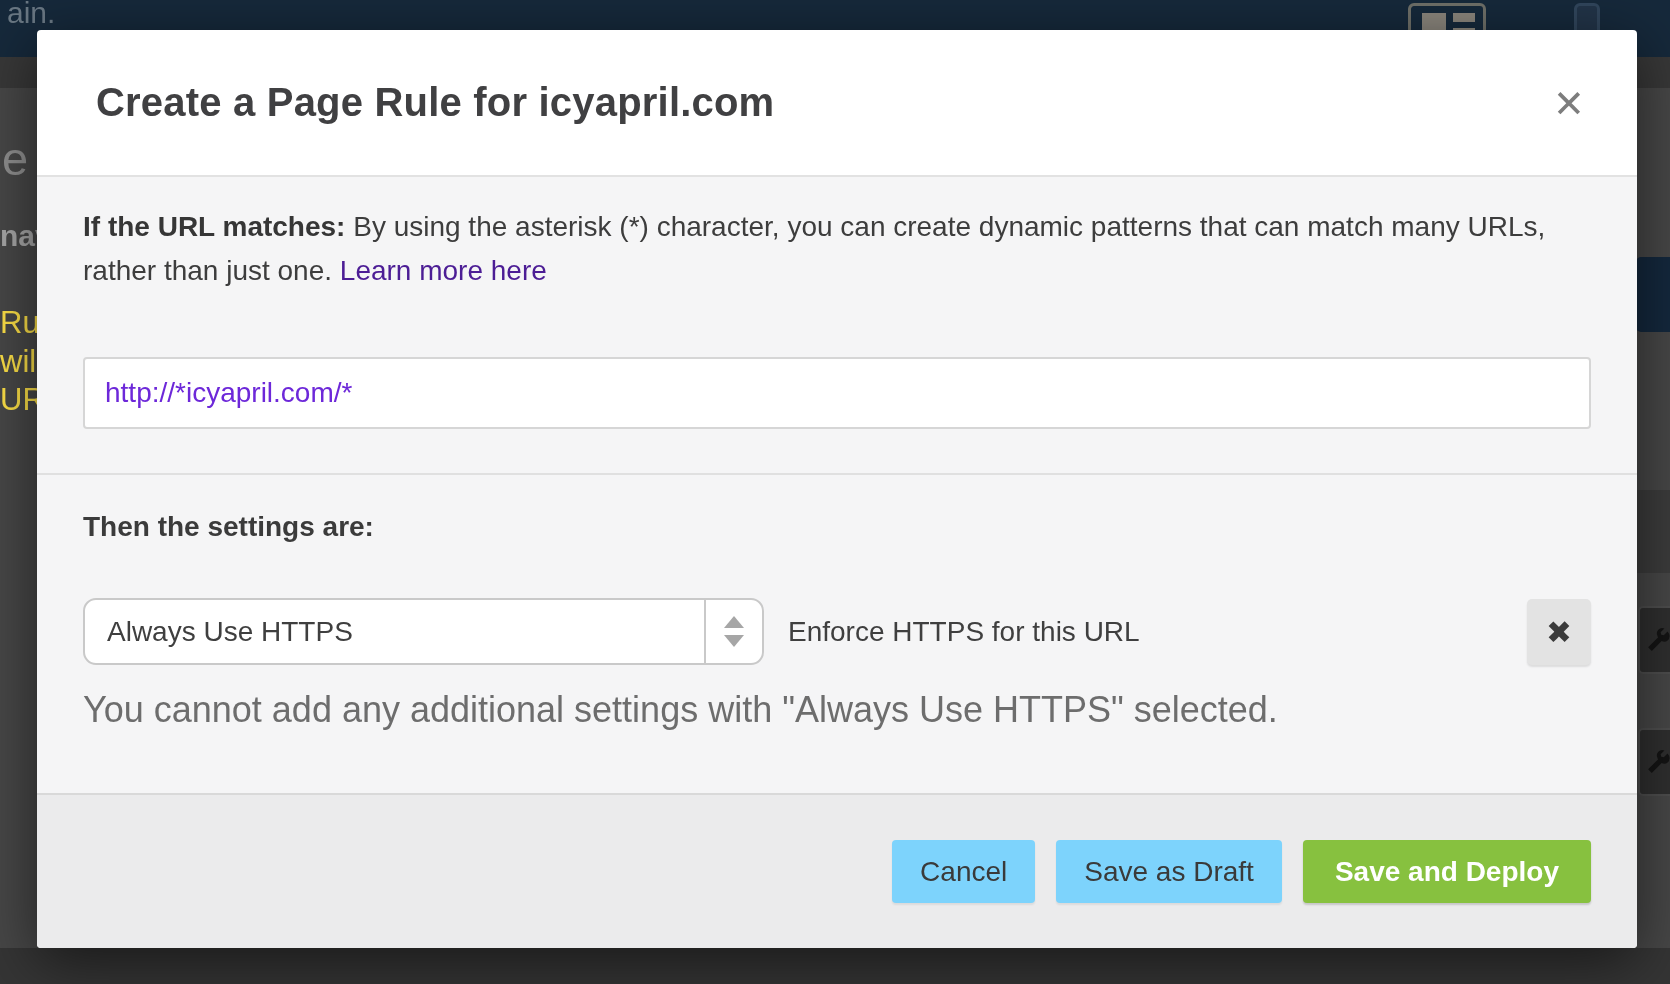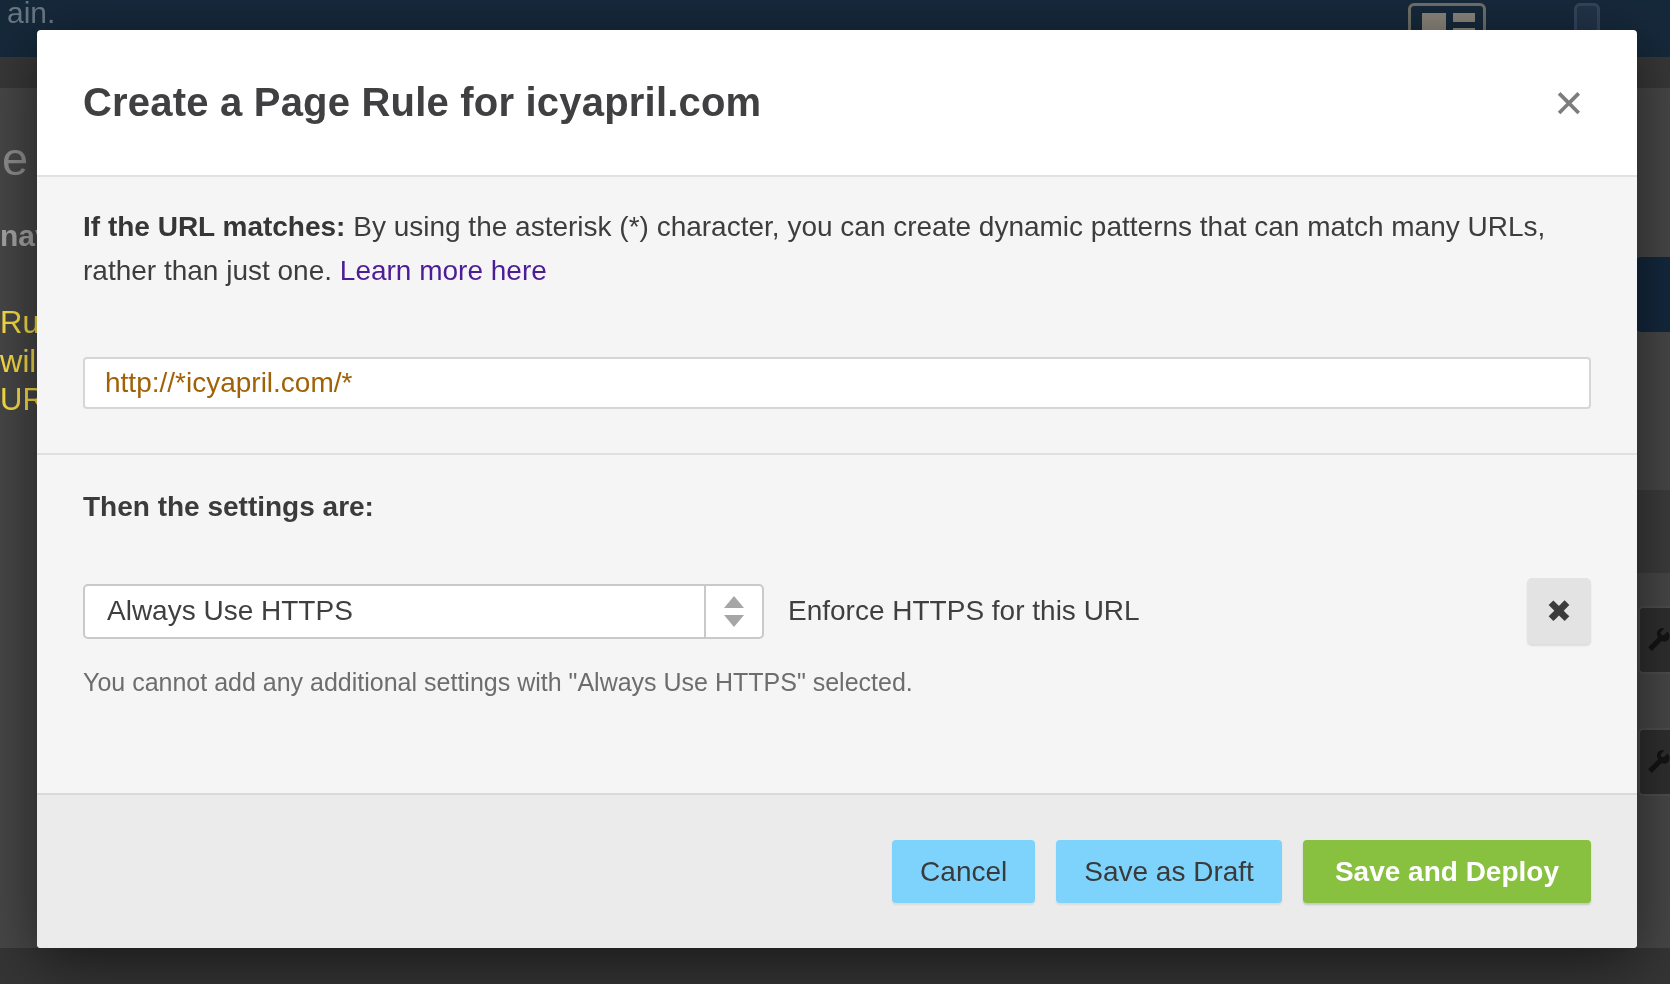--- a/index.html
+++ b/index.html
@@ -34,54 +34,54 @@
   .bg-toolbox  { position:absolute; left:1638px; width:32px; height:68px; background:#2f2f2f;
                  border:2px solid #4e4e4e; border-right:none; border-radius:5px 0 0 5px;
                  display:flex; align-items:center; padding-left:5px; }
   .bg-toolbox.t1 { top:606px; } .bg-toolbox.t2 { top:728px; }
   .bg-toolbox svg { width:27px; height:27px; fill:#141414; }
 
   
   .modal { position:absolute; left:37px; top:30px; width:1600px; height:918px; background:#ffffff;
            border-radius:4px; box-shadow:0 14px 60px rgba(0,0,0,0.55); display:flex; flex-direction:column; }
 
-  .modal-header { position:relative; height:145px; flex:0 0 145px; display:flex; align-items:center; padding:0 46px; }
+  .modal-header { position:relative; height:145px; flex:0 0 145px; display:flex; align-items:center; padding:0 59px; }
   .modal-title { font-size:40px; color:#404042; letter-spacing:0.2px; }
   .close-btn { position:absolute; right:46px; top:52px; width:44px; height:44px; background:none; border:none;
                font-family:"DejaVu Sans", sans-serif; font-size:38px; line-height:44px; color:#7d7d7d;
                cursor:pointer; text-align:center; }
 
   .modal-body { flex:1; background:#f5f5f6; border-top:2px solid #e2e2e2; overflow:hidden; }
 
   .section-url { padding:28px 46px 0 46px; }
   .match-text { font-size:28px; line-height:44px; color:#3d3d3d; max-width:1476px; }
   .match-text b { color:#363636; }
   .link { color:#4c1d95; text-decoration:none; cursor:pointer; }
-  .url-input { margin-top:64px; width:100%; height:52px; border:2px solid #d6d6d6; border-radius:4px;
-               background:#fff; font-family:"Liberation Sans", sans-serif; font-size:28px; color:#a16207; padding:0 20px; }
+  .url-input { margin-top:64px; width:100%; height:72px; border:2px solid #d6d6d6; border-radius:4px;
+               background:#fff; font-family:"Liberation Sans", sans-serif; font-size:28px; color:#6d28d9; padding:0 20px; }
 
   .section-divider { margin-top:44px; height:2px; background:#e0e0e0; }
 
   .section-settings { padding:0 46px; }
   .settings-heading { margin-top:36px; font-size:28px; font-weight:bold; color:#3b3b3b; }
 
   .setting-row { margin-top:55px; display:flex; align-items:center; }
-  .select-box { width:681px; height:55px; background:#fff; border:2px solid #c9c9c9; border-radius:5px;
+  .select-box { width:681px; height:67px; background:#fff; border:2px solid #c9c9c9; border-radius:13px;
                 display:flex; align-items:stretch; cursor:pointer; }
   .select-value { flex:1; display:flex; align-items:center; padding-left:22px; font-size:28px; color:#3f3f3f; }
   .select-arrows { width:58px; border-left:2px solid #c9c9c9; display:flex; flex-direction:column;
                    align-items:center; justify-content:center; gap:7px; }
   .tri-up   { width:0; height:0; border-left:10px solid transparent; border-right:10px solid transparent; border-bottom:12px solid #a6a6a6; }
   .tri-down { width:0; height:0; border-left:10px solid transparent; border-right:10px solid transparent; border-top:12px solid #a6a6a6; }
   .setting-label { margin-left:24px; font-size:28px; color:#3f3f3f; }
   .row-spacer { flex:1; }
   .remove-btn { width:64px; height:66px; background:#e3e3e3; border:none; border-radius:5px;
                 font-family:"DejaVu Sans", sans-serif; font-size:31px; color:#3b3b3b; cursor:pointer;
                 box-shadow:0 2px 2px rgba(0,0,0,0.10); }
-  .setting-note { margin-top:24px; font-size:25px; color:#6d6d6d; }
+  .setting-note { margin-top:24px; font-size:36px; color:#6d6d6d; }
 
   .modal-footer { flex:0 0 155px; background:#ebebec; border-top:2px solid #d9d9d9; border-radius:0 0 4px 4px;
                   display:flex; align-items:center; justify-content:flex-end; gap:21px; padding-right:46px; }
   .btn { height:63px; border:none; border-radius:4px; font-family:"Liberation Sans", sans-serif;
          font-size:28px; cursor:pointer; }
   .btn-gray  { background:#7dd3fc; color:#3a3a3a; padding:0 28px; box-shadow:0 2px 2px rgba(0,0,0,0.07); }
   .btn-green { background:#87c13f; color:#ffffff; font-weight:bold; padding:0 32px; box-shadow:0 2px 2px rgba(0,0,0,0.16); }
 </style>
 </head>
 <body>

